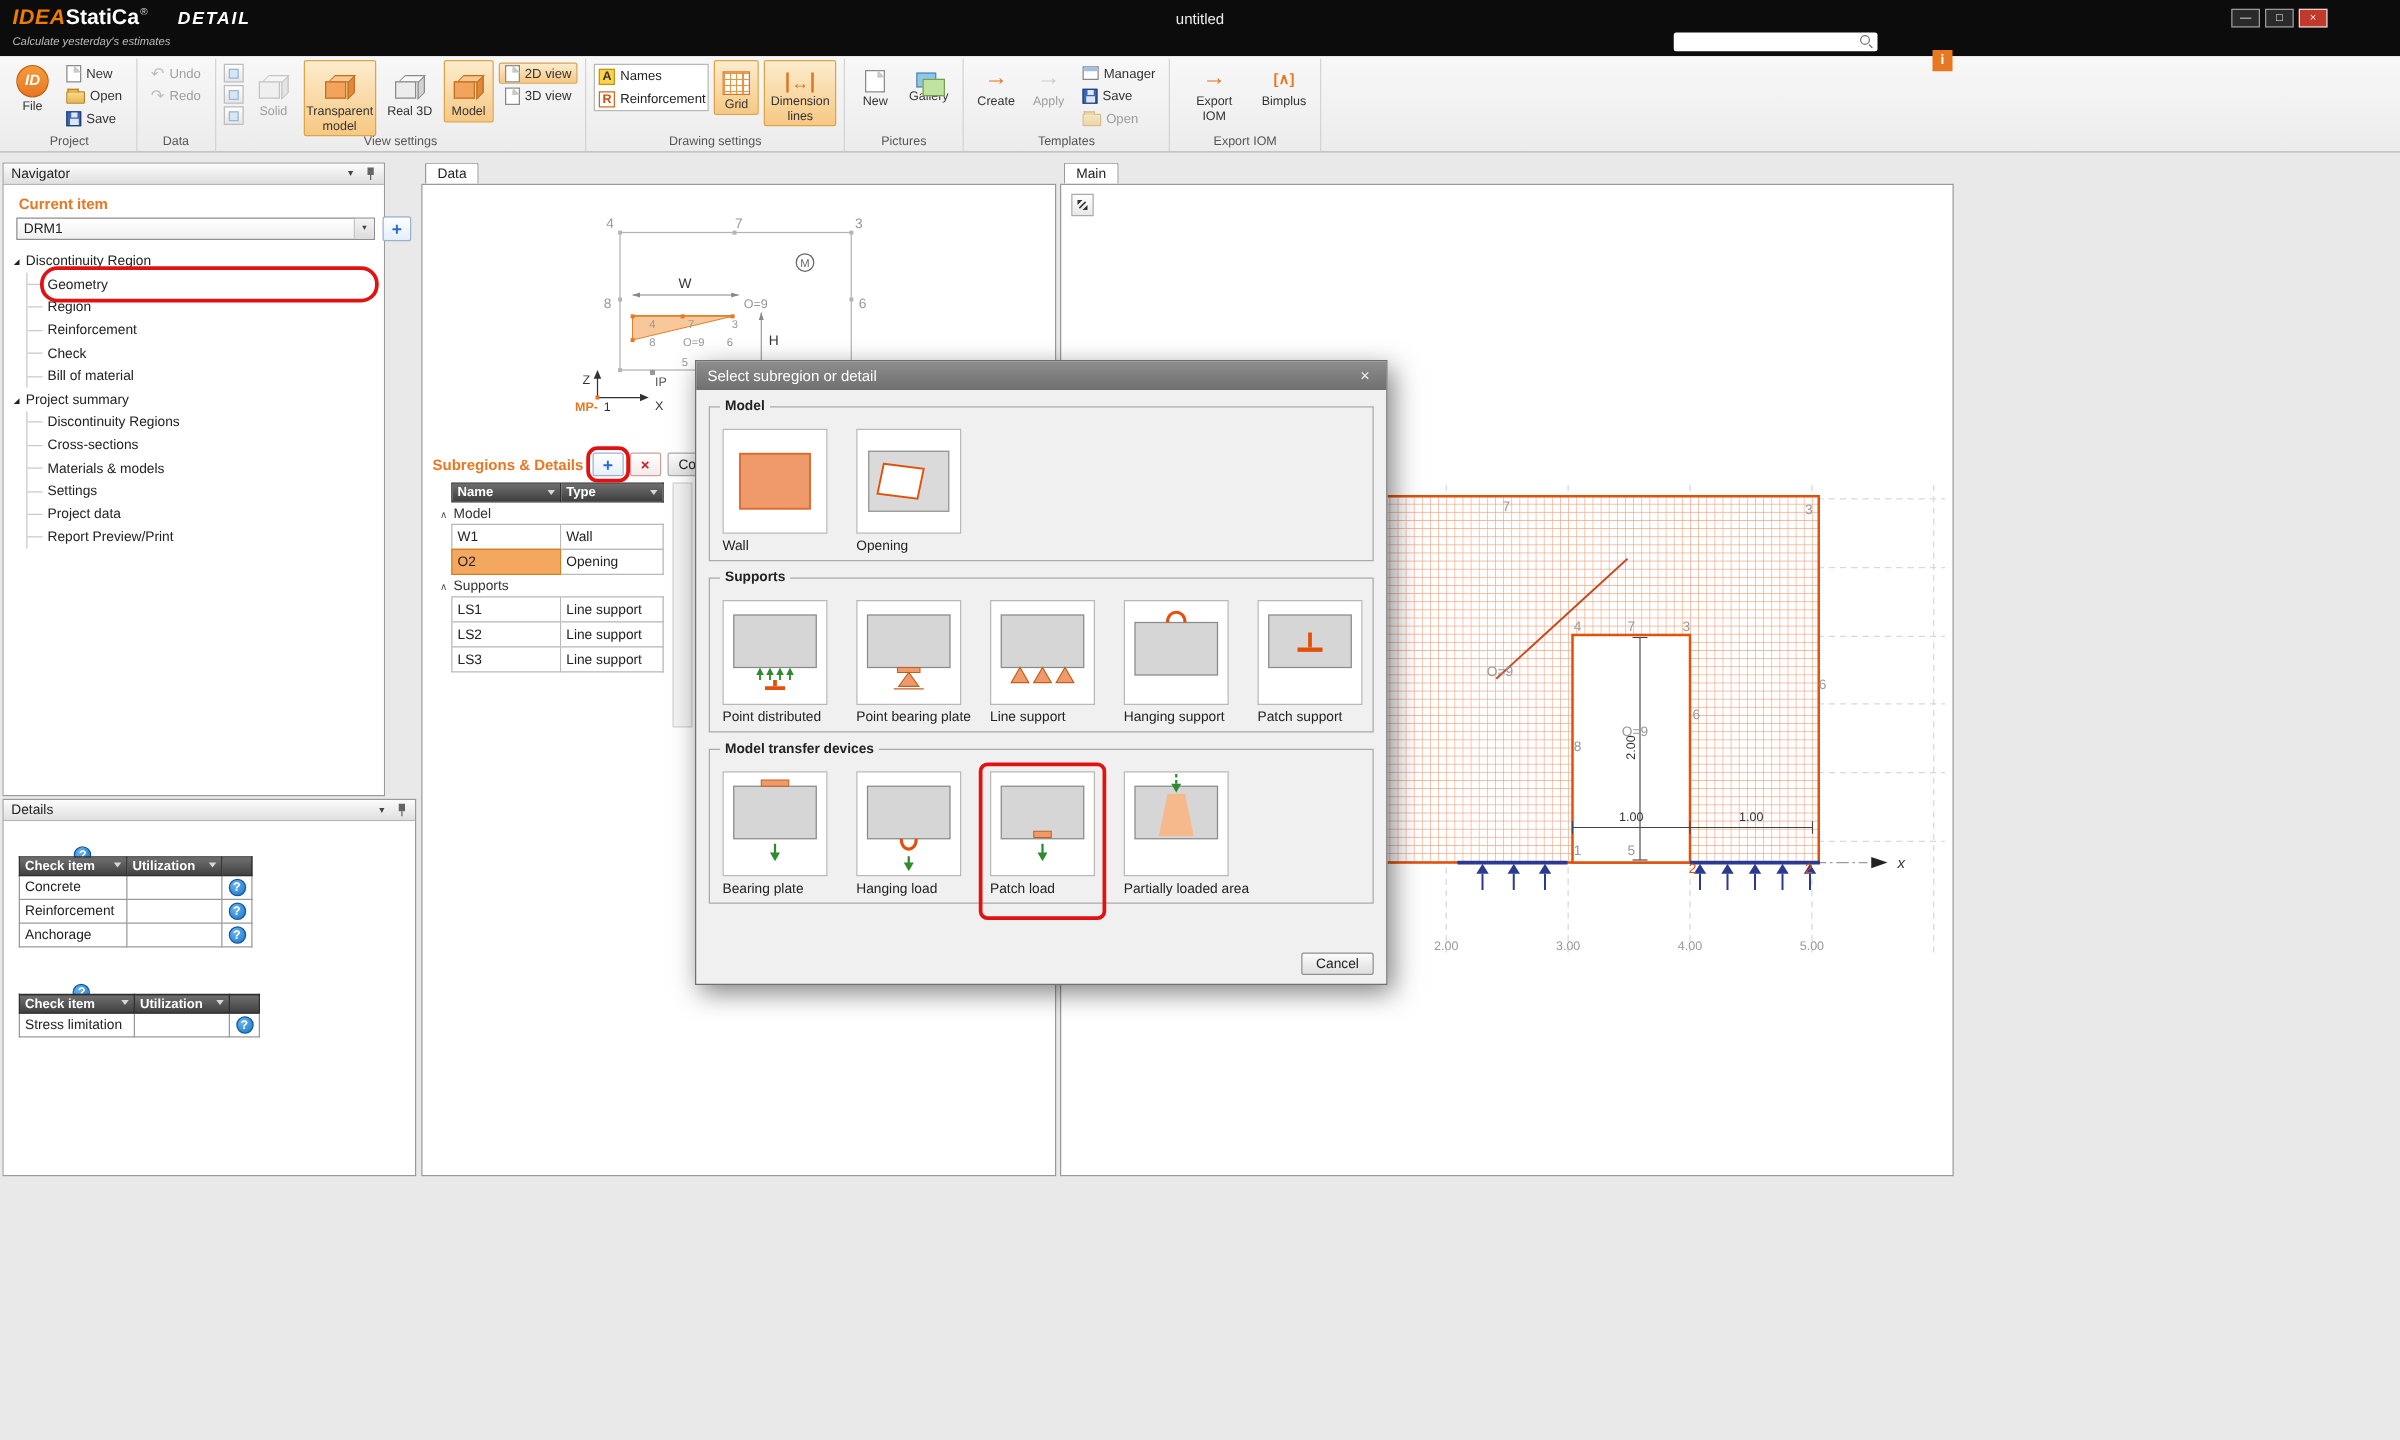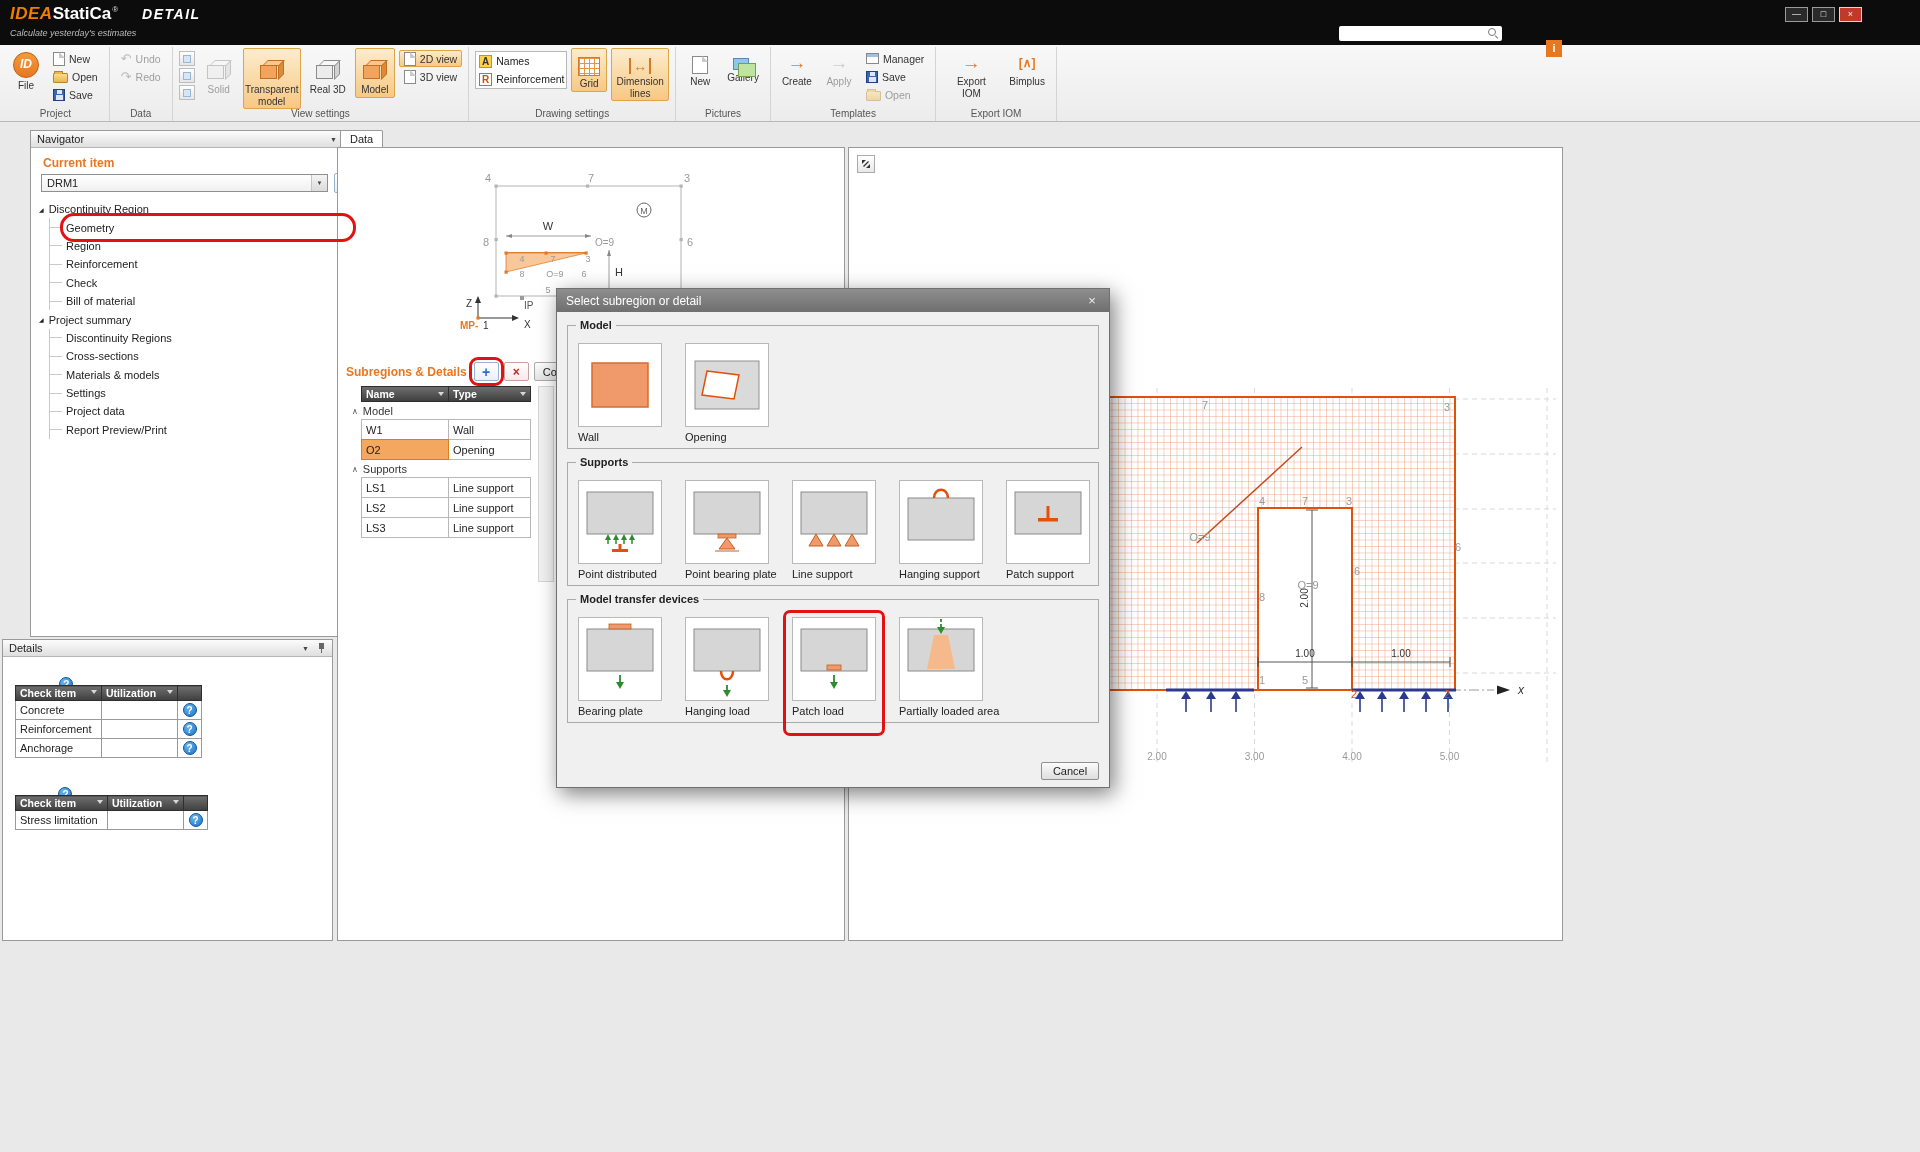--- a/index.html
+++ b/index.html
@@ -65,21 +65,21 @@
   .icon-gallery { width:16px; height:12px; background:#8fc7ea; border:1px solid #5b89ac; position:relative; margin-top:6px; margin-right:4px; }
   .icon-gallery::after { content:""; position:absolute; left:4px; top:4px; width:16px; height:12px; background:#bfe3a0; border:1px solid #77a055; }
   .arrow-or { font-size:19px; font-weight:bold; color:#e87722; line-height:22px; }
   .arrow-gr { font-size:19px; font-weight:bold; color:#9a9a9a; line-height:22px; }
   .icon-mgr { width:13px; height:11px; border:1px solid #888; background:#fff; position:relative; flex:none; }
   .icon-mgr::before { content:""; position:absolute; left:0; top:0; right:0; height:3px; background:#9fc1e8; }
   .icon-bim { font-size:12px; font-weight:bold; color:#e87722; line-height:22px; }
 
   
   .panel { position:absolute; background:#fff; border:1px solid #9a9a9a; }
-  .navigator { left:2px; top:130px; width:331px; height:507px;margin-left:28px; }
+  .navigator { left:2px; top:130px; width:306px; height:507px; }
   .detailsp { left:2px; top:639px; width:331px; height:302px; }
   .panel-header { height:17px; background:linear-gradient(#fcfcfc,#dfdfdf); border-bottom:1px solid #b5b5b5; display:flex; align-items:center; padding:0 6px; font-size:11px; }
   .hdr-sp { flex:1; }
   .hdr-caret { font-size:7px; color:#444; margin-right:8px; }
   .pin { position:relative; width:9px; height:12px; }
   .pin::before { content:""; position:absolute; left:2px; top:1px; width:5px; height:6px; background:#666; }
   .pin::after { content:""; position:absolute; left:4px; top:7px; width:1px; height:4px; background:#666; }
   .panel-body { position:relative; width:100%; height:calc(100% - 17px); background:#fff; }
 
   .current-label { position:absolute; left:12px; top:8px; color:#e87722; font-weight:bold; font-size:12px; }
@@ -161,20 +161,21 @@
   <div class="titlebar">
     <div class="logo-block">
       <div class="logo-line">
         <span class="logo-idea">IDEA</span>
           <span class="logo-statica">StatiCa</span>
           <span class="logo-reg">®</span>
         <span class="app-name">DETAIL</span>
       </div>
       <div class="tagline">Calculate yesterday's estimates</div>
     </div>
+    <div class="window-title">untitled</div>
     <div class="winbtns">
       <div class="winbtn"><span>—</span></div>
       <div class="winbtn"><span>□</span></div>
       <div class="winbtn close"><span>×</span></div>
     </div>
     <div class="searchbox">
       <input class="search-input" value="" style="">
       <span class="mag"></span>
     </div>
   </div>
@@ -606,20 +607,25 @@
         <div class="st-row">
           <div class="st-c name">LS3</div>
           <div class="st-c type">Line support</div>
         </div>
       </div>
       <div class="vscroll"></div>
     </div>
   </div>
 
   <div class="dockpanel mainpanel">
+    <div class="tabstrip">
+      <div class="tab">
+          <span>Main</span>
+        </div>
+    </div>
     <div class="dock-body">
       <div class="expandbtn">
         <svg width="12" height="12" viewBox="0 0 12 12">
           <path d="M3.5,8.5 L8.5,3.5" stroke="#333" stroke-width="1.2"></path>
           <polygon points="2,2 6,2 2,6" fill="#333"></polygon>
           <polygon points="10,10 6,10 10,6" fill="#333"></polygon>
         </svg>
       </div>
       <svg class="mainsvg" viewBox="849 148 713 792">
         <defs>

